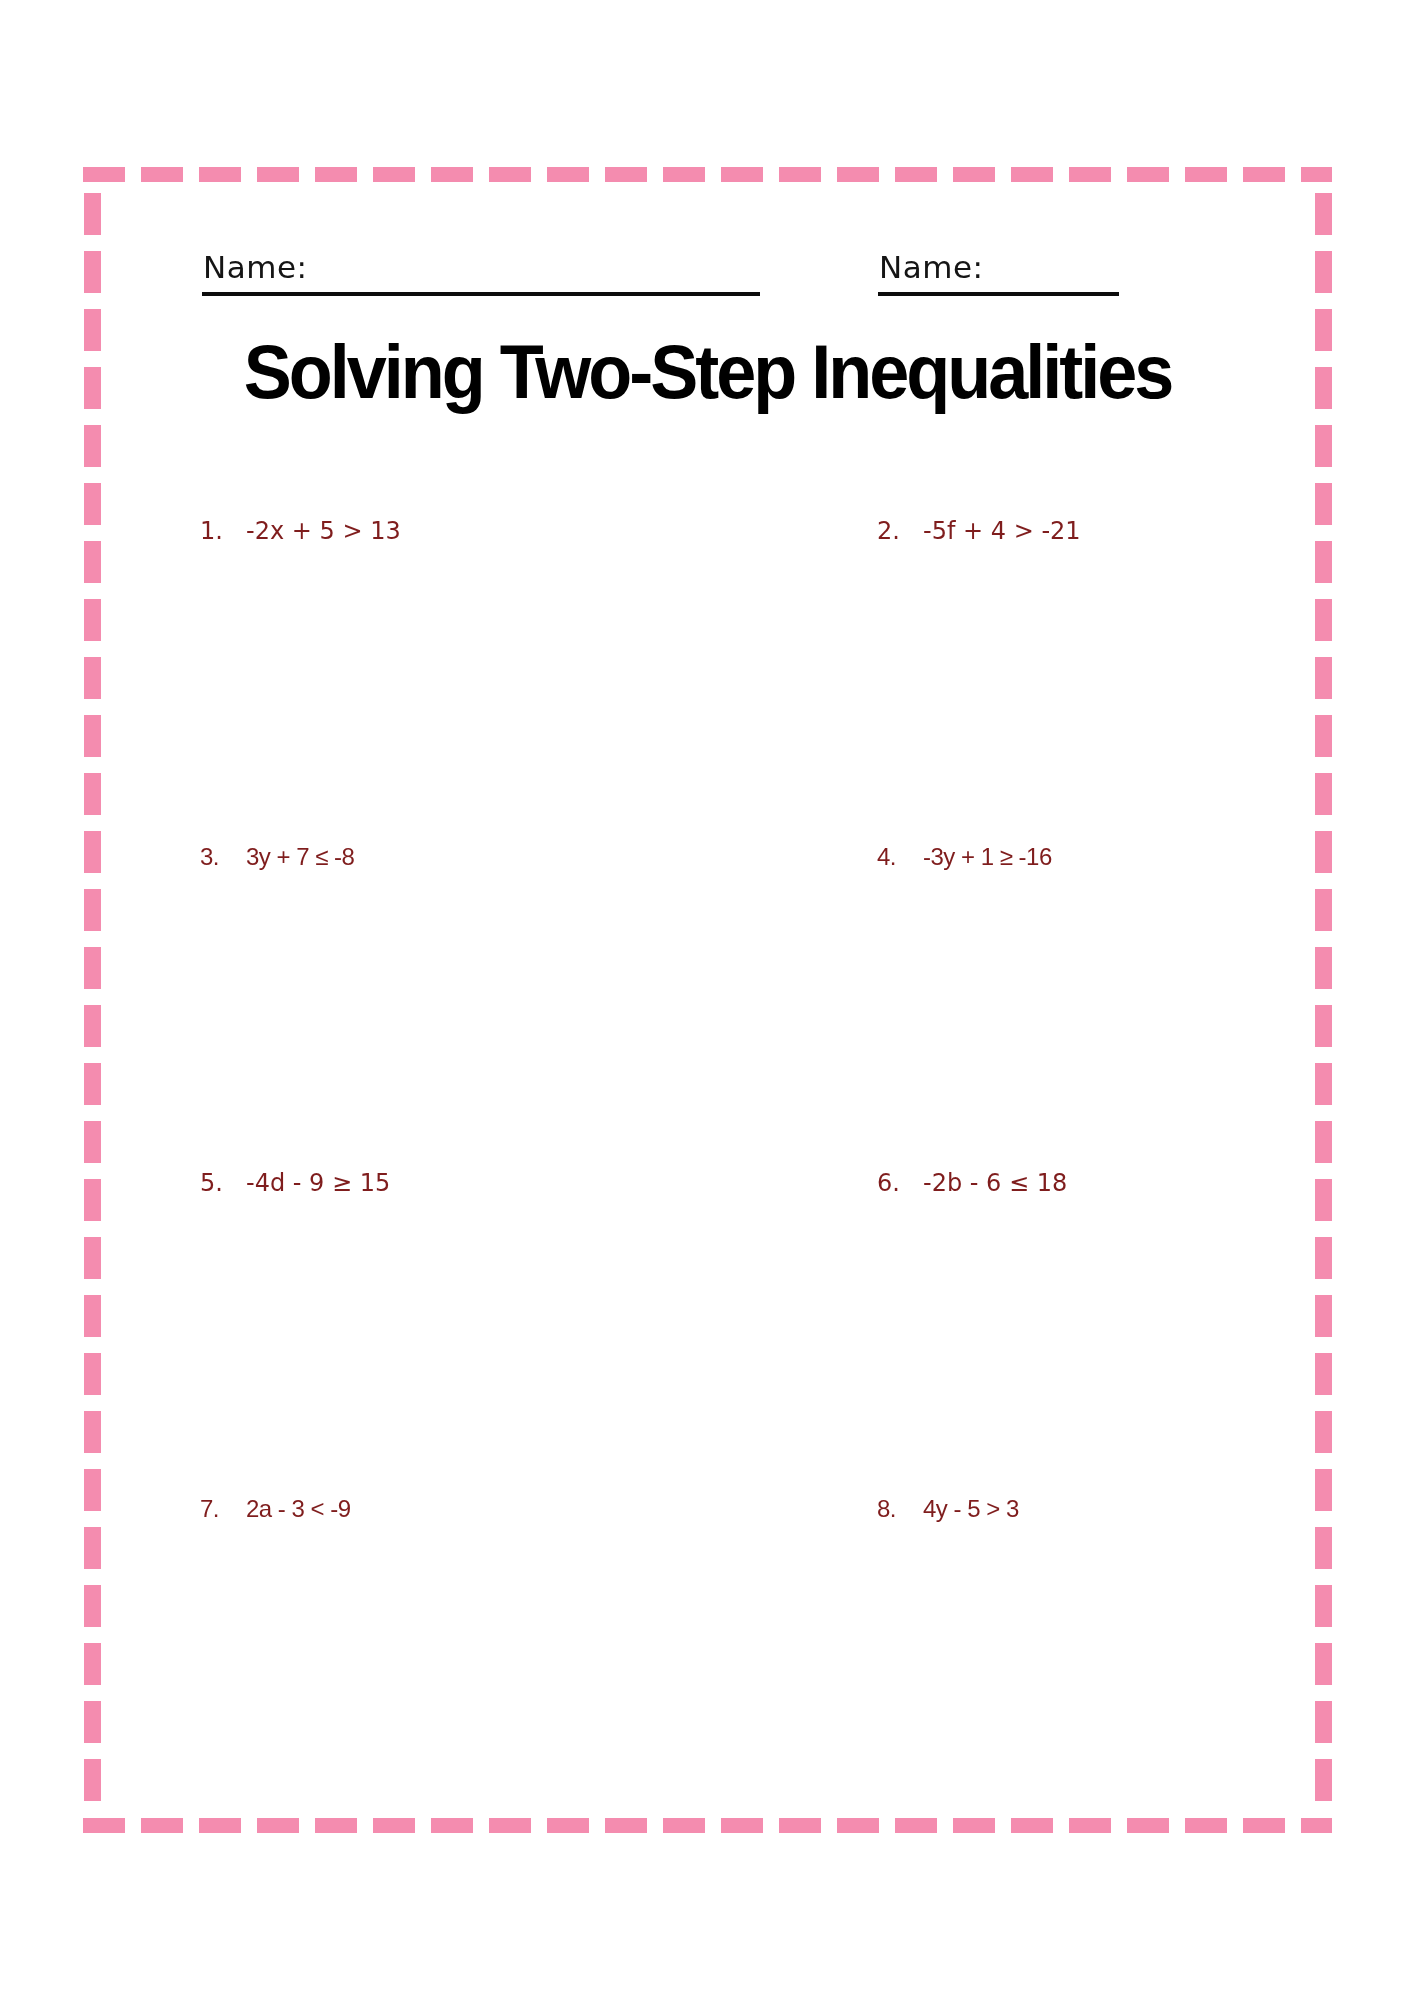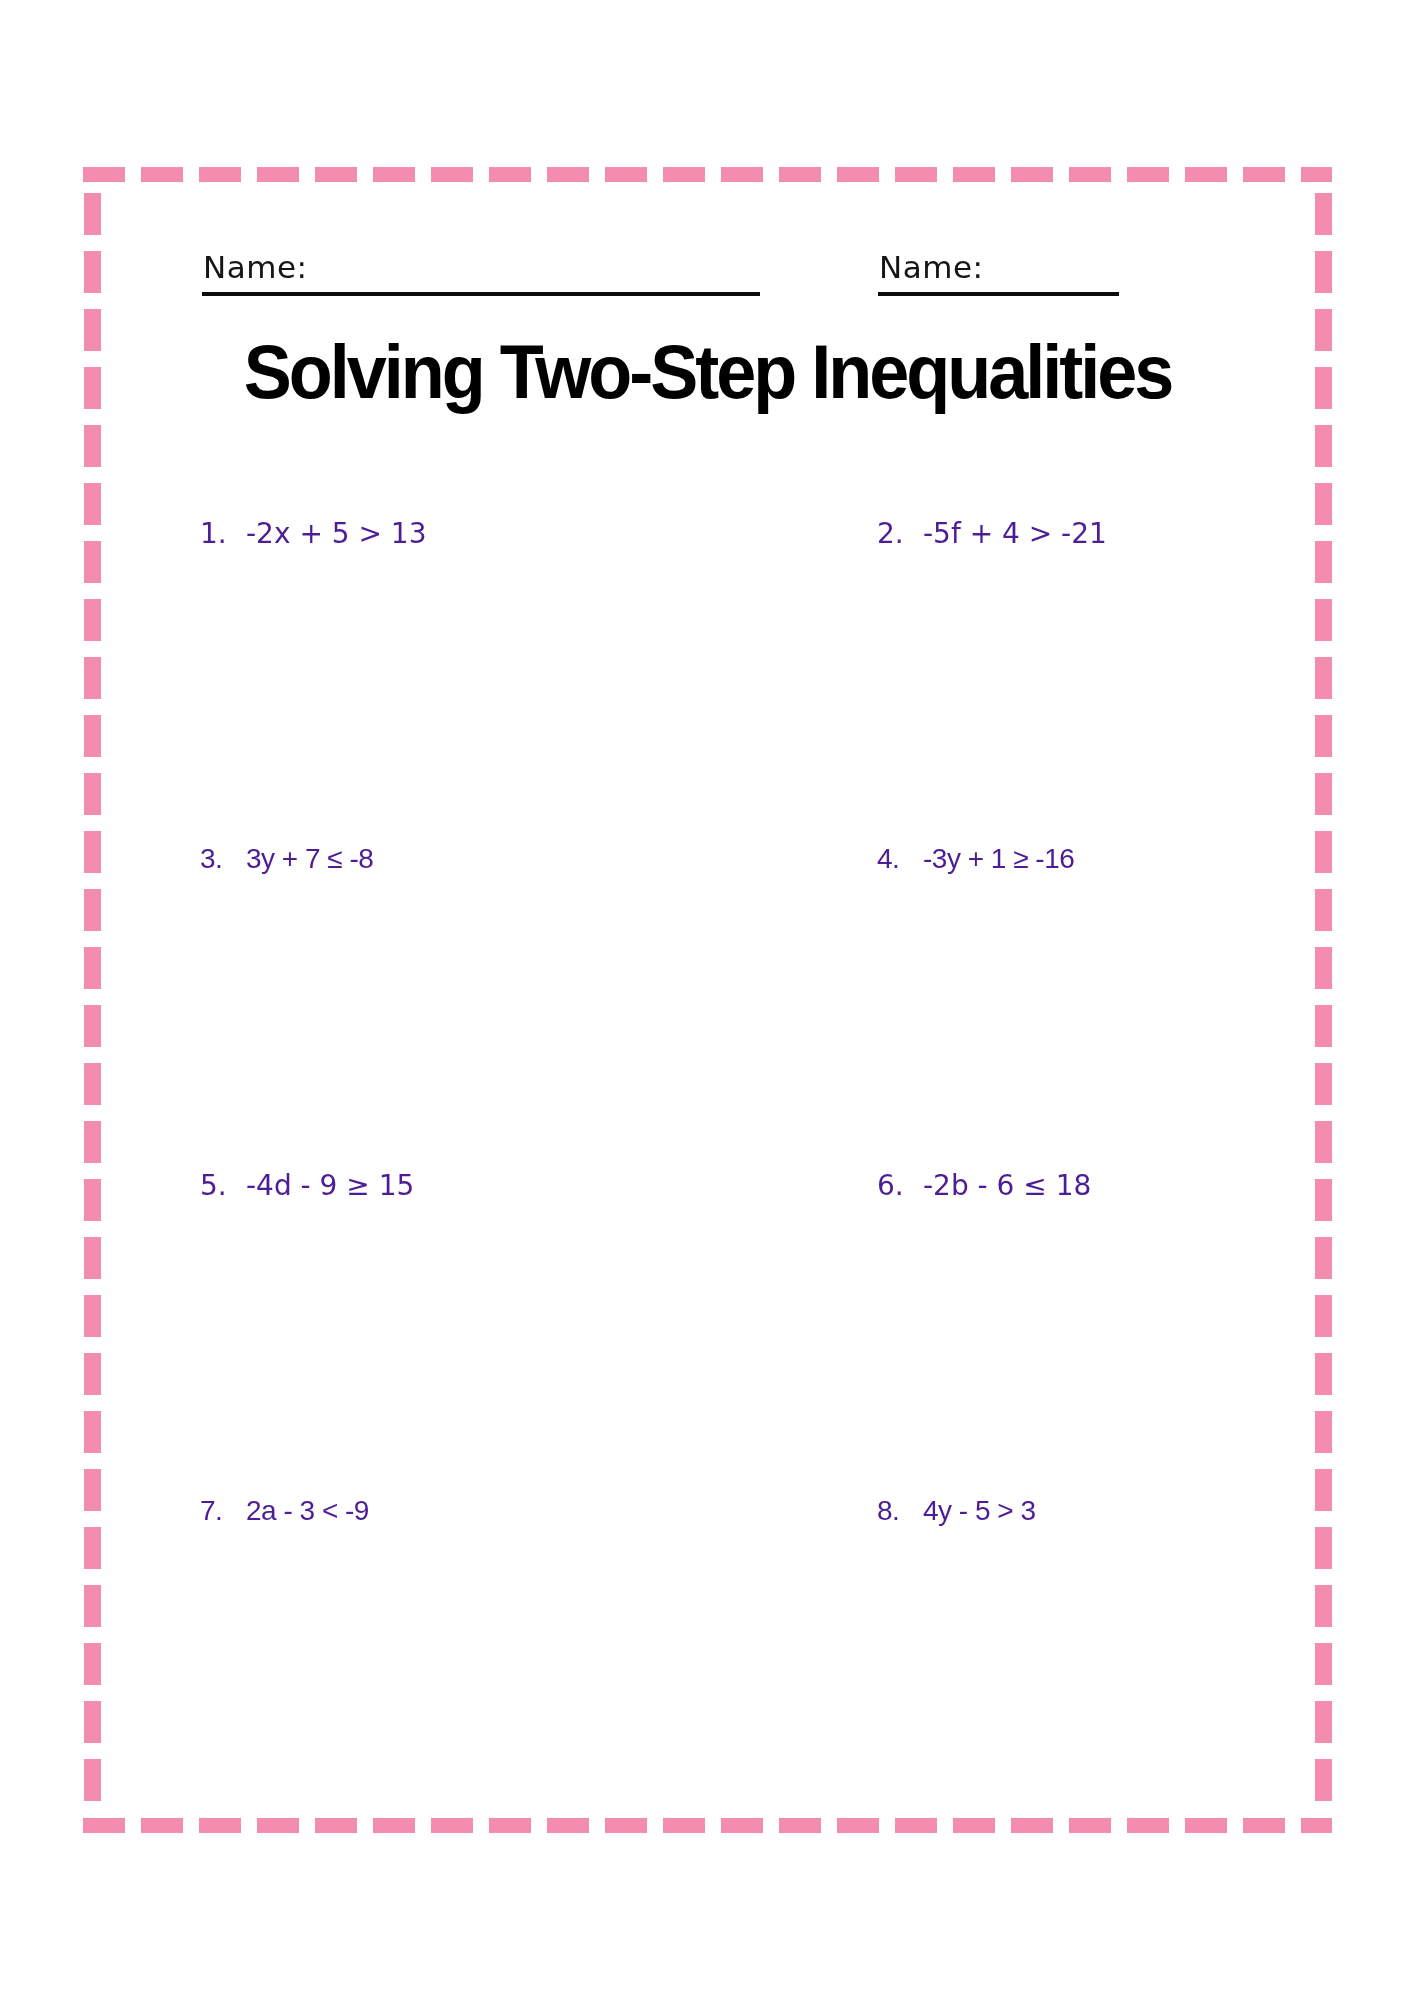--- a/index.html
+++ b/index.html
@@ -76,22 +76,22 @@
     width: 1249px;
     top: 450px;
     text-align: center;
     font-size: 34px;
     color: #161616;
   }
 
   
   .problem {
     position: absolute;
-    font-size: 28px;
-    color: #4c1d95;
+    font-size: 24px;
+    color: #7f1d1d;
     white-space: nowrap;
   }
   .problem .num { display: inline-block; min-width: 46px; }
   .problem.alt {
     font-family: Liberation Sans, sans-serif;
     letter-spacing: -0.5px;
   }
   .c1 { left: 200px; }
   .c2 { left: 877px; }
   .r1 { top: 517px; }

